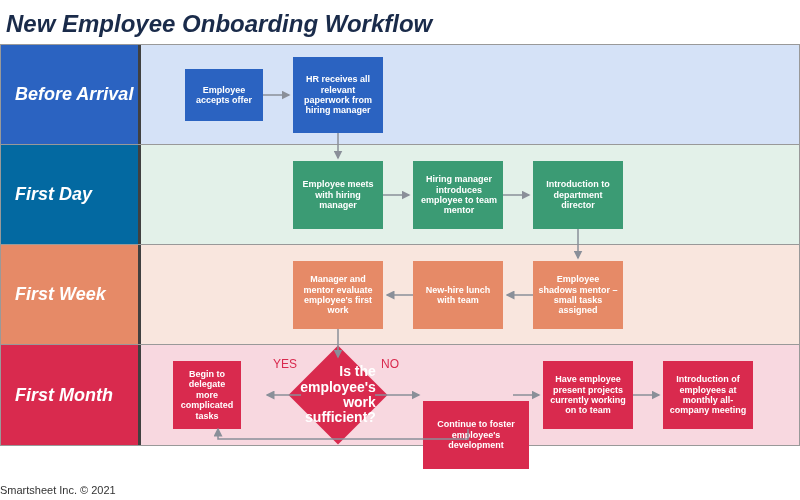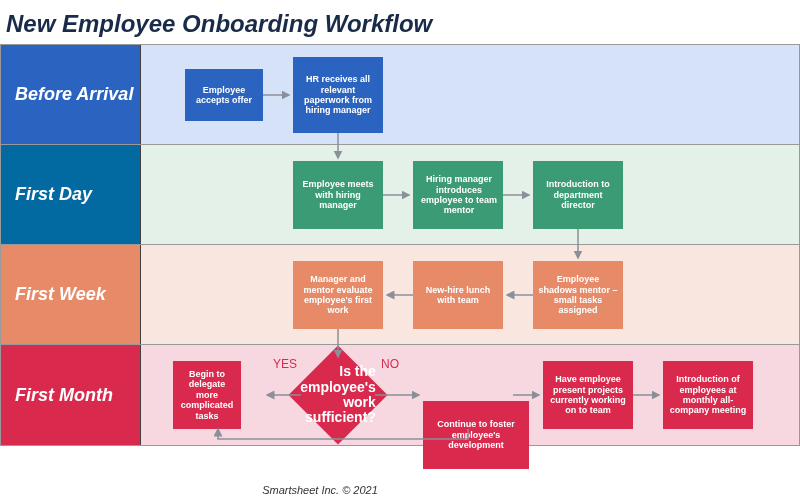--- a/index.html
+++ b/index.html
@@ -1,37 +1,37 @@
 <!DOCTYPE html>
 <html><head>
 <meta charset="utf-8">
 <style>
   * { box-sizing: border-box; margin: 0; padding: 0; }
   body { font-family: "Segoe UI", Arial, sans-serif; width: 800px; height: 500px; background: #fff; position: relative; }
   .title { font-size: 24px; font-weight: 800; color: #1a2b4a; padding: 10px 6px 6px; font-style: italic; }
   .grid { width: 800px; border: 1px solid #999; }
   .row { display: flex; height: 100px; border-bottom: 1px solid #999; }
   .row:last-child { border-bottom: none; }
-  .rowlabel { width: 140px; display: flex; align-items: center; padding-left: 14px; font-size: 18px; font-weight: 700; color: #fff; font-style: italic; border-right: 1px solid #404040; }
+  .rowlabel { width: 140px; display: flex; align-items: center; padding-left: 14px; font-size: 18px; font-weight: 700; color: #fff; font-style: italic; border-right: 3px solid #404040; }
   .lane { flex: 1; position: relative; }
   .r0 .rowlabel { background: #2b63c1; } .r0 .lane { background: #d5e2f7; }
   .r1 .rowlabel { background: #0369a1; } .r1 .lane { background: #e3f1e9; }
   .r2 .rowlabel { background: #e68a67; } .r2 .lane { background: #f9e6de; }
   .r3 .rowlabel { background: #d92a4e; } .r3 .lane { background: #f8d8e0; }
   .node { position: absolute; color: #fff; font-size: 9px; font-weight: 700; text-align: center; display: flex; align-items: center; justify-content: center; padding: 4px; line-height: 1.15; }
   .c0 { background: #2b63c1; }
   .c1 { background: #3b9b74; }
   .c2 { background: #e68a67; }
   .c3 { background: #d92a4e; }
   .diamond { position: absolute; width: 70px; height: 70px; }
   .diamond .shape { width: 100%; height: 100%; background: #d92a4e; transform: rotate(45deg); }
   .diamond .dlabel { position: absolute; top: 0; left: 0; width: 100%; height: 100%; display: flex; align-items: center; justify-content: center; text-align: right; color: #fff; font-size: 14px; font-weight: 700; padding: 8px; line-height: 1.1; }
   .tag { position: absolute; font-size: 12px; font-weight: 400; color: #d92a4e; }
   svg.arrows { position: absolute; top: 0; left: 0; pointer-events: none; }
-  .footer { position: absolute; bottom: 4px; width: 640px; text-align: center; font-size: 11px; font-style: italic; color: #333; }
+  .footer { position: absolute; bottom: 4px; width: 640px; font-size: 11px; color: #333; }
 </style>
 </head>
 <body>
 
 <div class="title">New Employee Onboarding Workflow</div>
 
 <div class="grid">
 
   <div class="row r0">
     <div class="rowlabel">Before Arrival</div>

